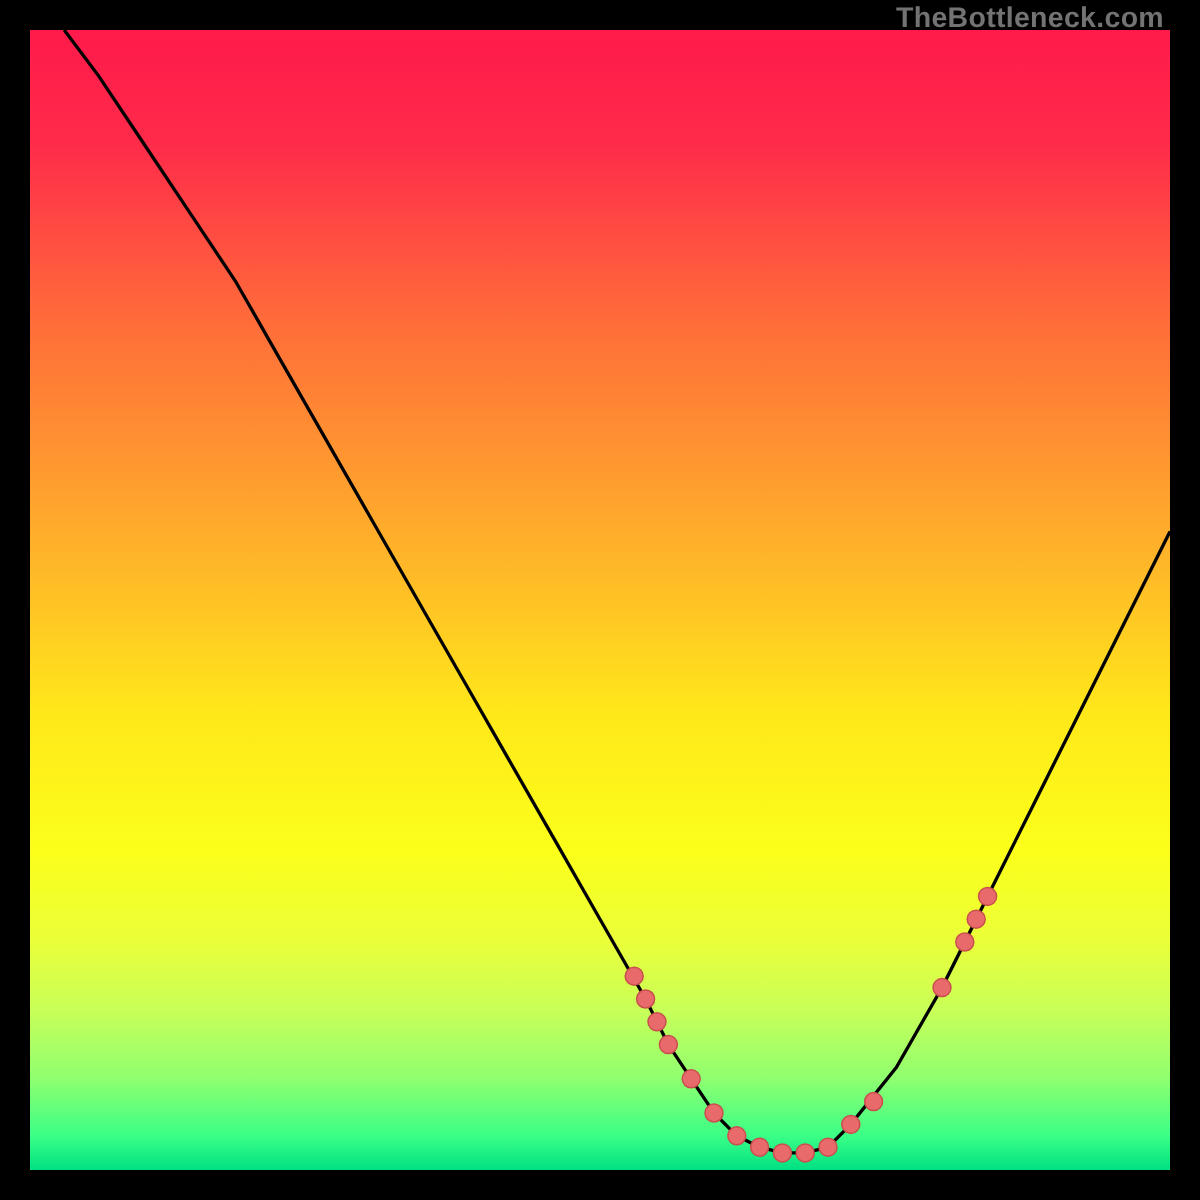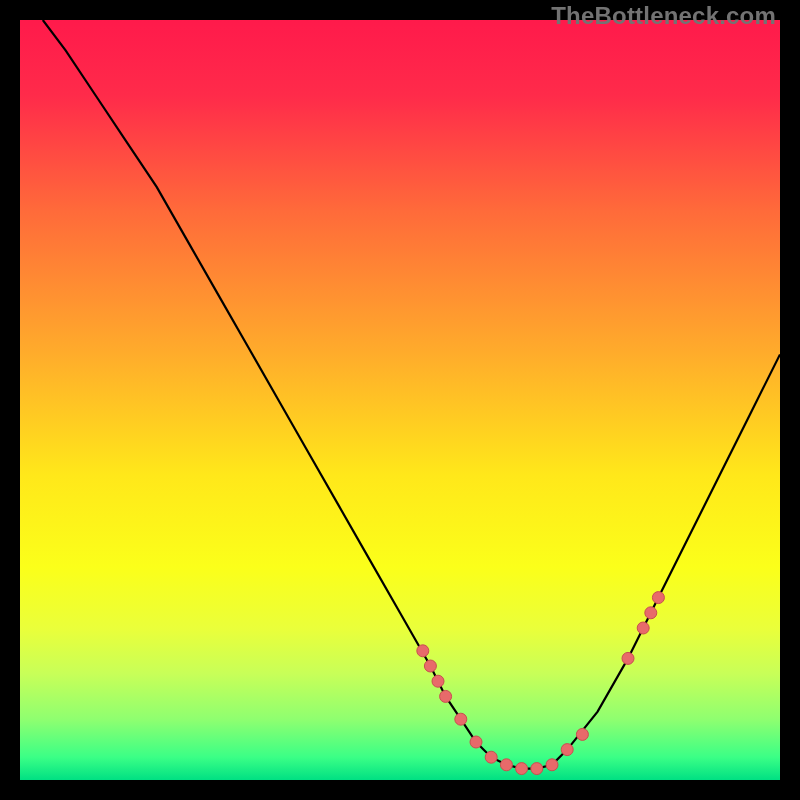--- a/index.html
+++ b/index.html
@@ -17,21 +17,21 @@
     left: 0;
     top: 0;
     width: 760px;
     height: 760px;
   }
   .attribution {
     position: absolute;
     top: 2px;
     right: 24px;
     font-family: Arial, Helvetica, sans-serif;
-    font-size: 24px;
+    font-size: 19px;
     font-weight: 600;
     color: #737373;
     letter-spacing: 0.2px;
   }
   svg { display: block; }
 </style>
 </head>
 <body>
 
 <div class="frame">

